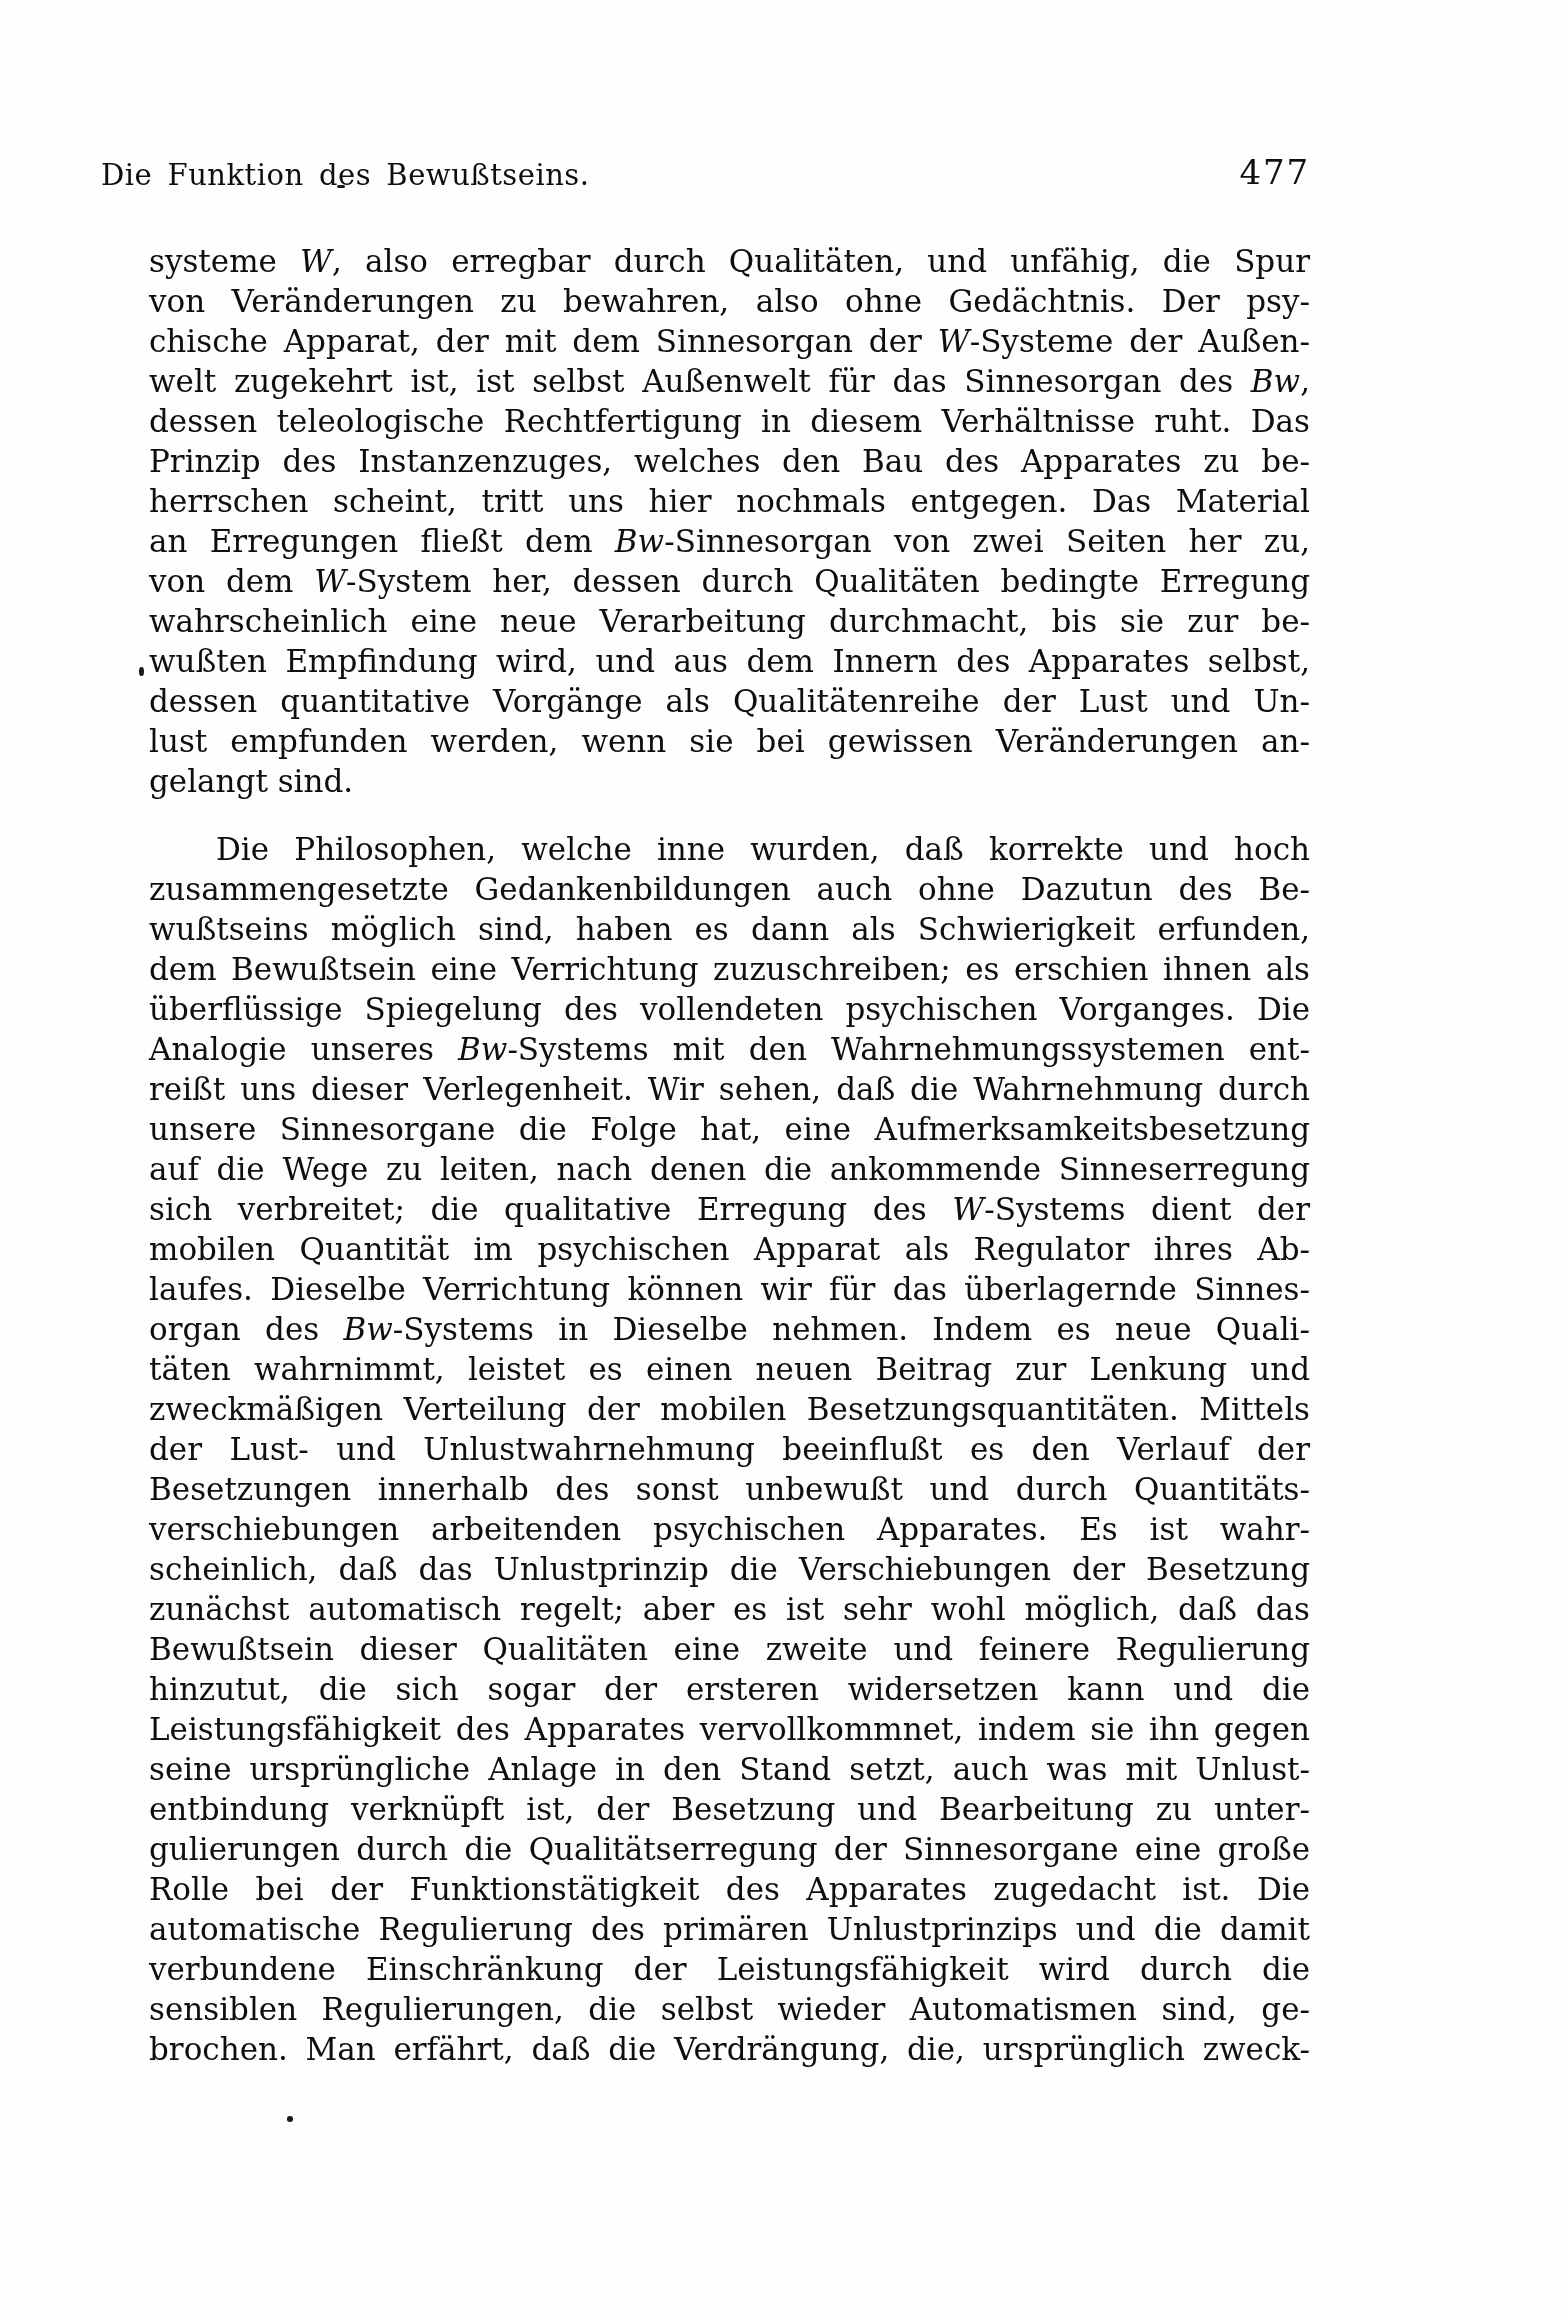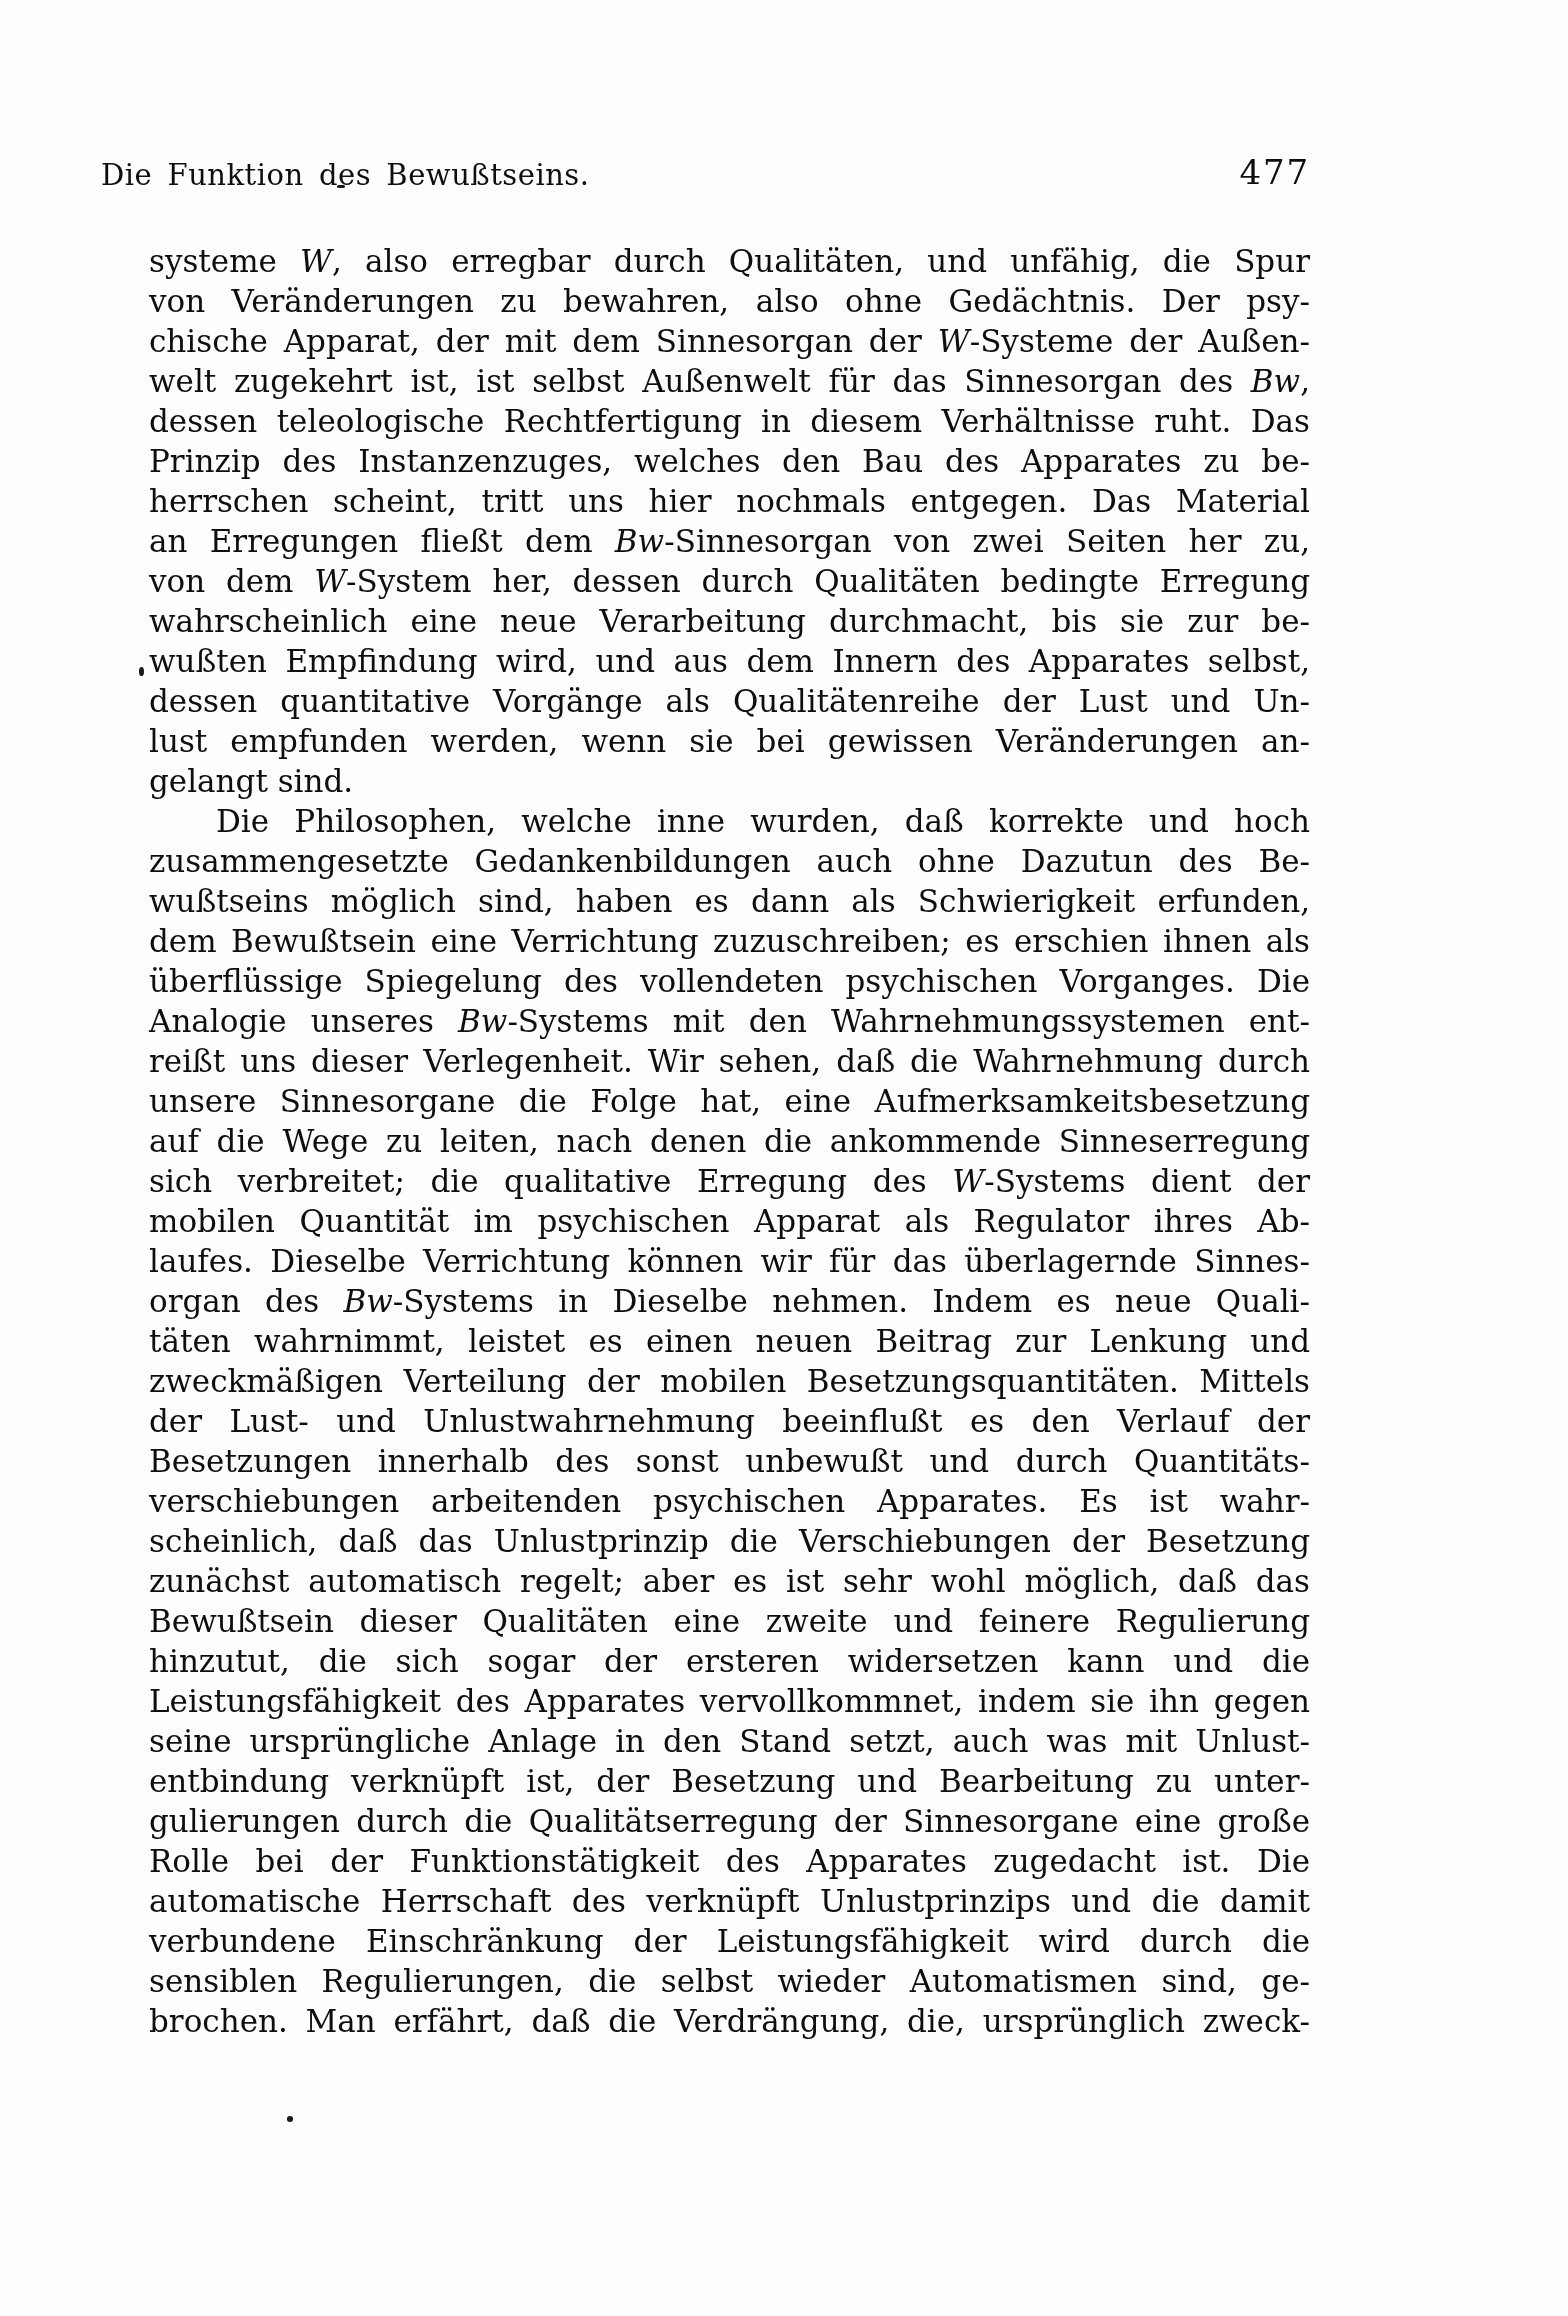--- a/index.html
+++ b/index.html
@@ -42,21 +42,21 @@
     width: 1161px;
   }
   .line {
     font-size: 31px;
     line-height: 40px;
     height: 40px;
     text-align: justify;
     text-align-last: justify;
     overflow: visible;
   }
-  .line.indent { padding-left: 67px; box-sizing: border-box; }
+  .line.indent { padding-left: 67px; box-sizing: border-box; margin-top: 28px; }
   .line.no-just-last { text-align-last: left; }
   .line i { font-style: italic; }
   .artifact {
     position: absolute;
     background: #1a1a1a;
     border-radius: 50%;
   }
   .artifact.dash { border-radius: 1.9px; }
 </style>
 </head>
@@ -108,20 +108,20 @@
       <div class="line"><span>verschiebungen arbeitenden psychischen Apparates. Es ist wahr-</span></div>
       <div class="line"><span>scheinlich, daß das Unlustprinzip die Verschiebungen der Besetzung</span></div>
       <div class="line"><span>zunächst automatisch regelt; aber es ist sehr wohl möglich, daß das</span></div>
       <div class="line"><span>Bewußtsein dieser Qualitäten eine zweite und feinere Regulierung</span></div>
       <div class="line"><span>hinzutut, die sich sogar der ersteren widersetzen kann und die</span></div>
       <div class="line"><span>Leistungsfähigkeit des Apparates vervollkommnet, indem sie ihn gegen</span></div>
       <div class="line"><span>seine ursprüngliche Anlage in den Stand setzt, auch was mit Unlust-</span></div>
       <div class="line"><span>entbindung verknüpft ist, der Besetzung und Bearbeitung zu unter-</span></div>
       <div class="line"><span>gulierungen durch die Qualitätserregung der Sinnesorgane eine große</span></div>
       <div class="line"><span>Rolle bei der Funktionstätigkeit des Apparates zugedacht ist. Die</span></div>
-      <div class="line"><span>automatische Herrschaft des verknüpft Unlustprinzips und die damit</span></div>
+      <div class="line"><span>automatische Regulierung des primären Unlustprinzips und die damit</span></div>
       <div class="line"><span>verbundene Einschränkung der Leistungsfähigkeit wird durch die</span></div>
       <div class="line"><span>sensiblen Regulierungen, die selbst wieder Automatismen sind, ge-</span></div>
       <div class="line"><span>brochen. Man erfährt, daß die Verdrängung, die, ursprünglich zweck-</span></div>
     </div>
 
 </div>
 
 
 </body></html>

